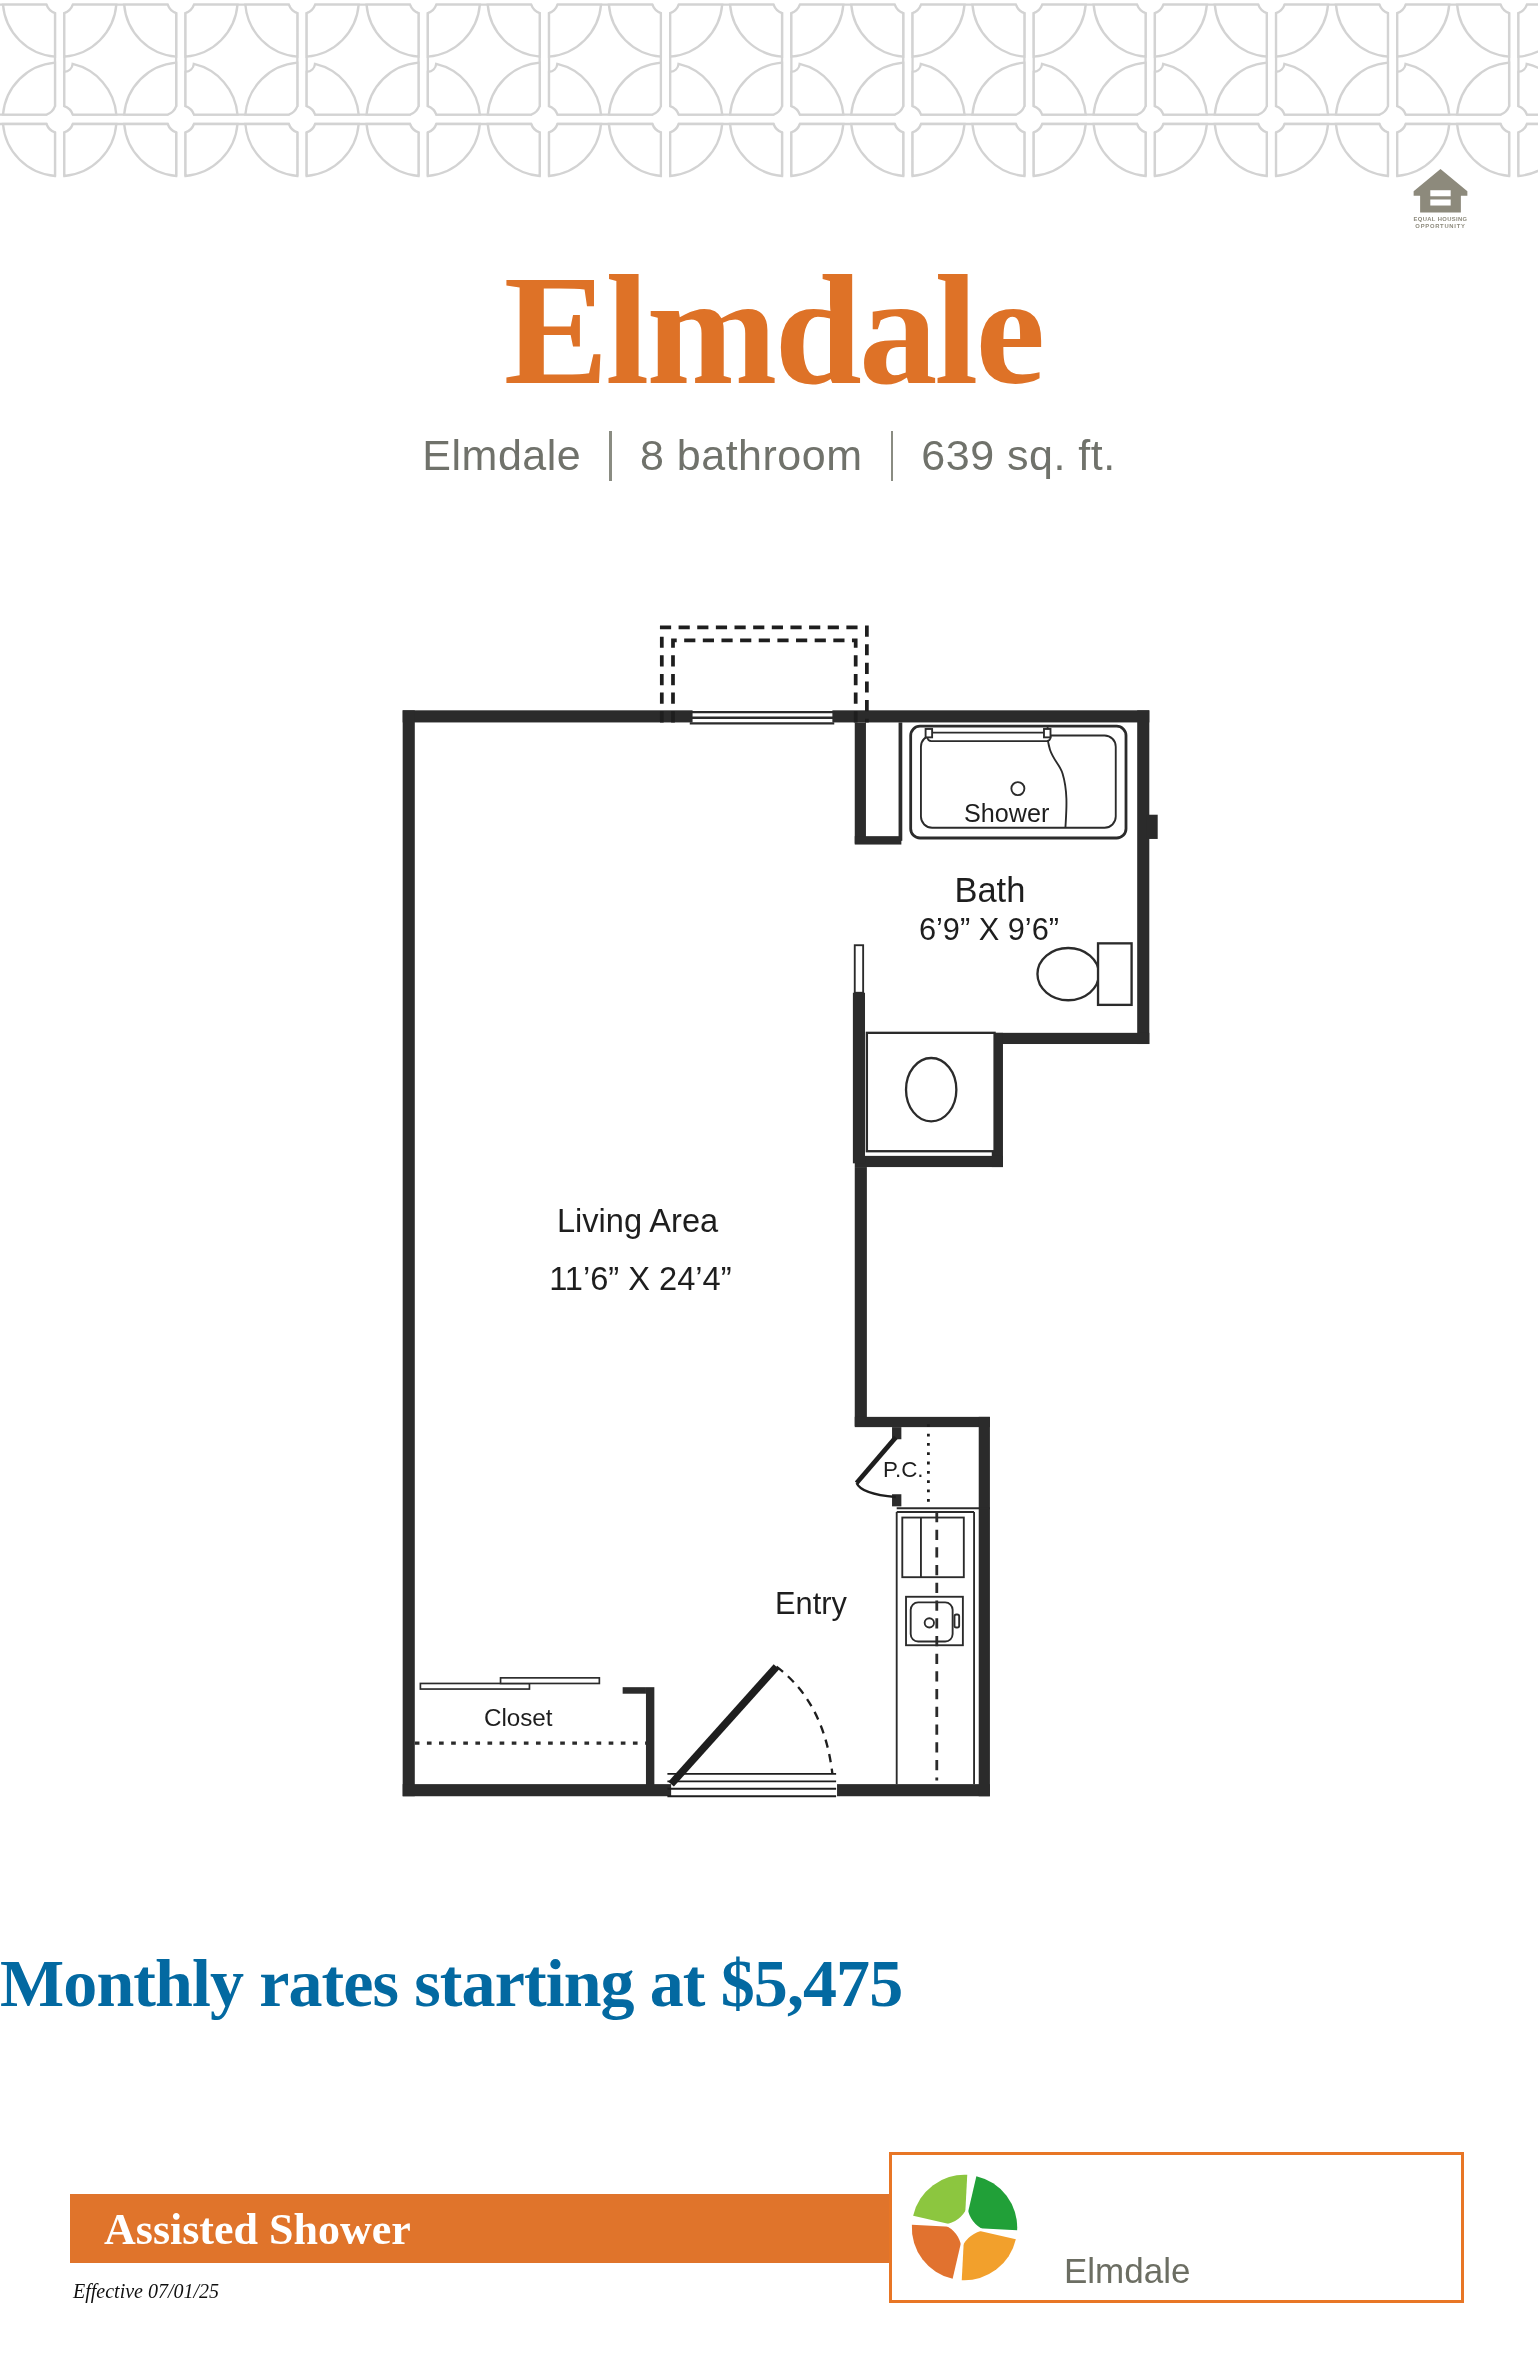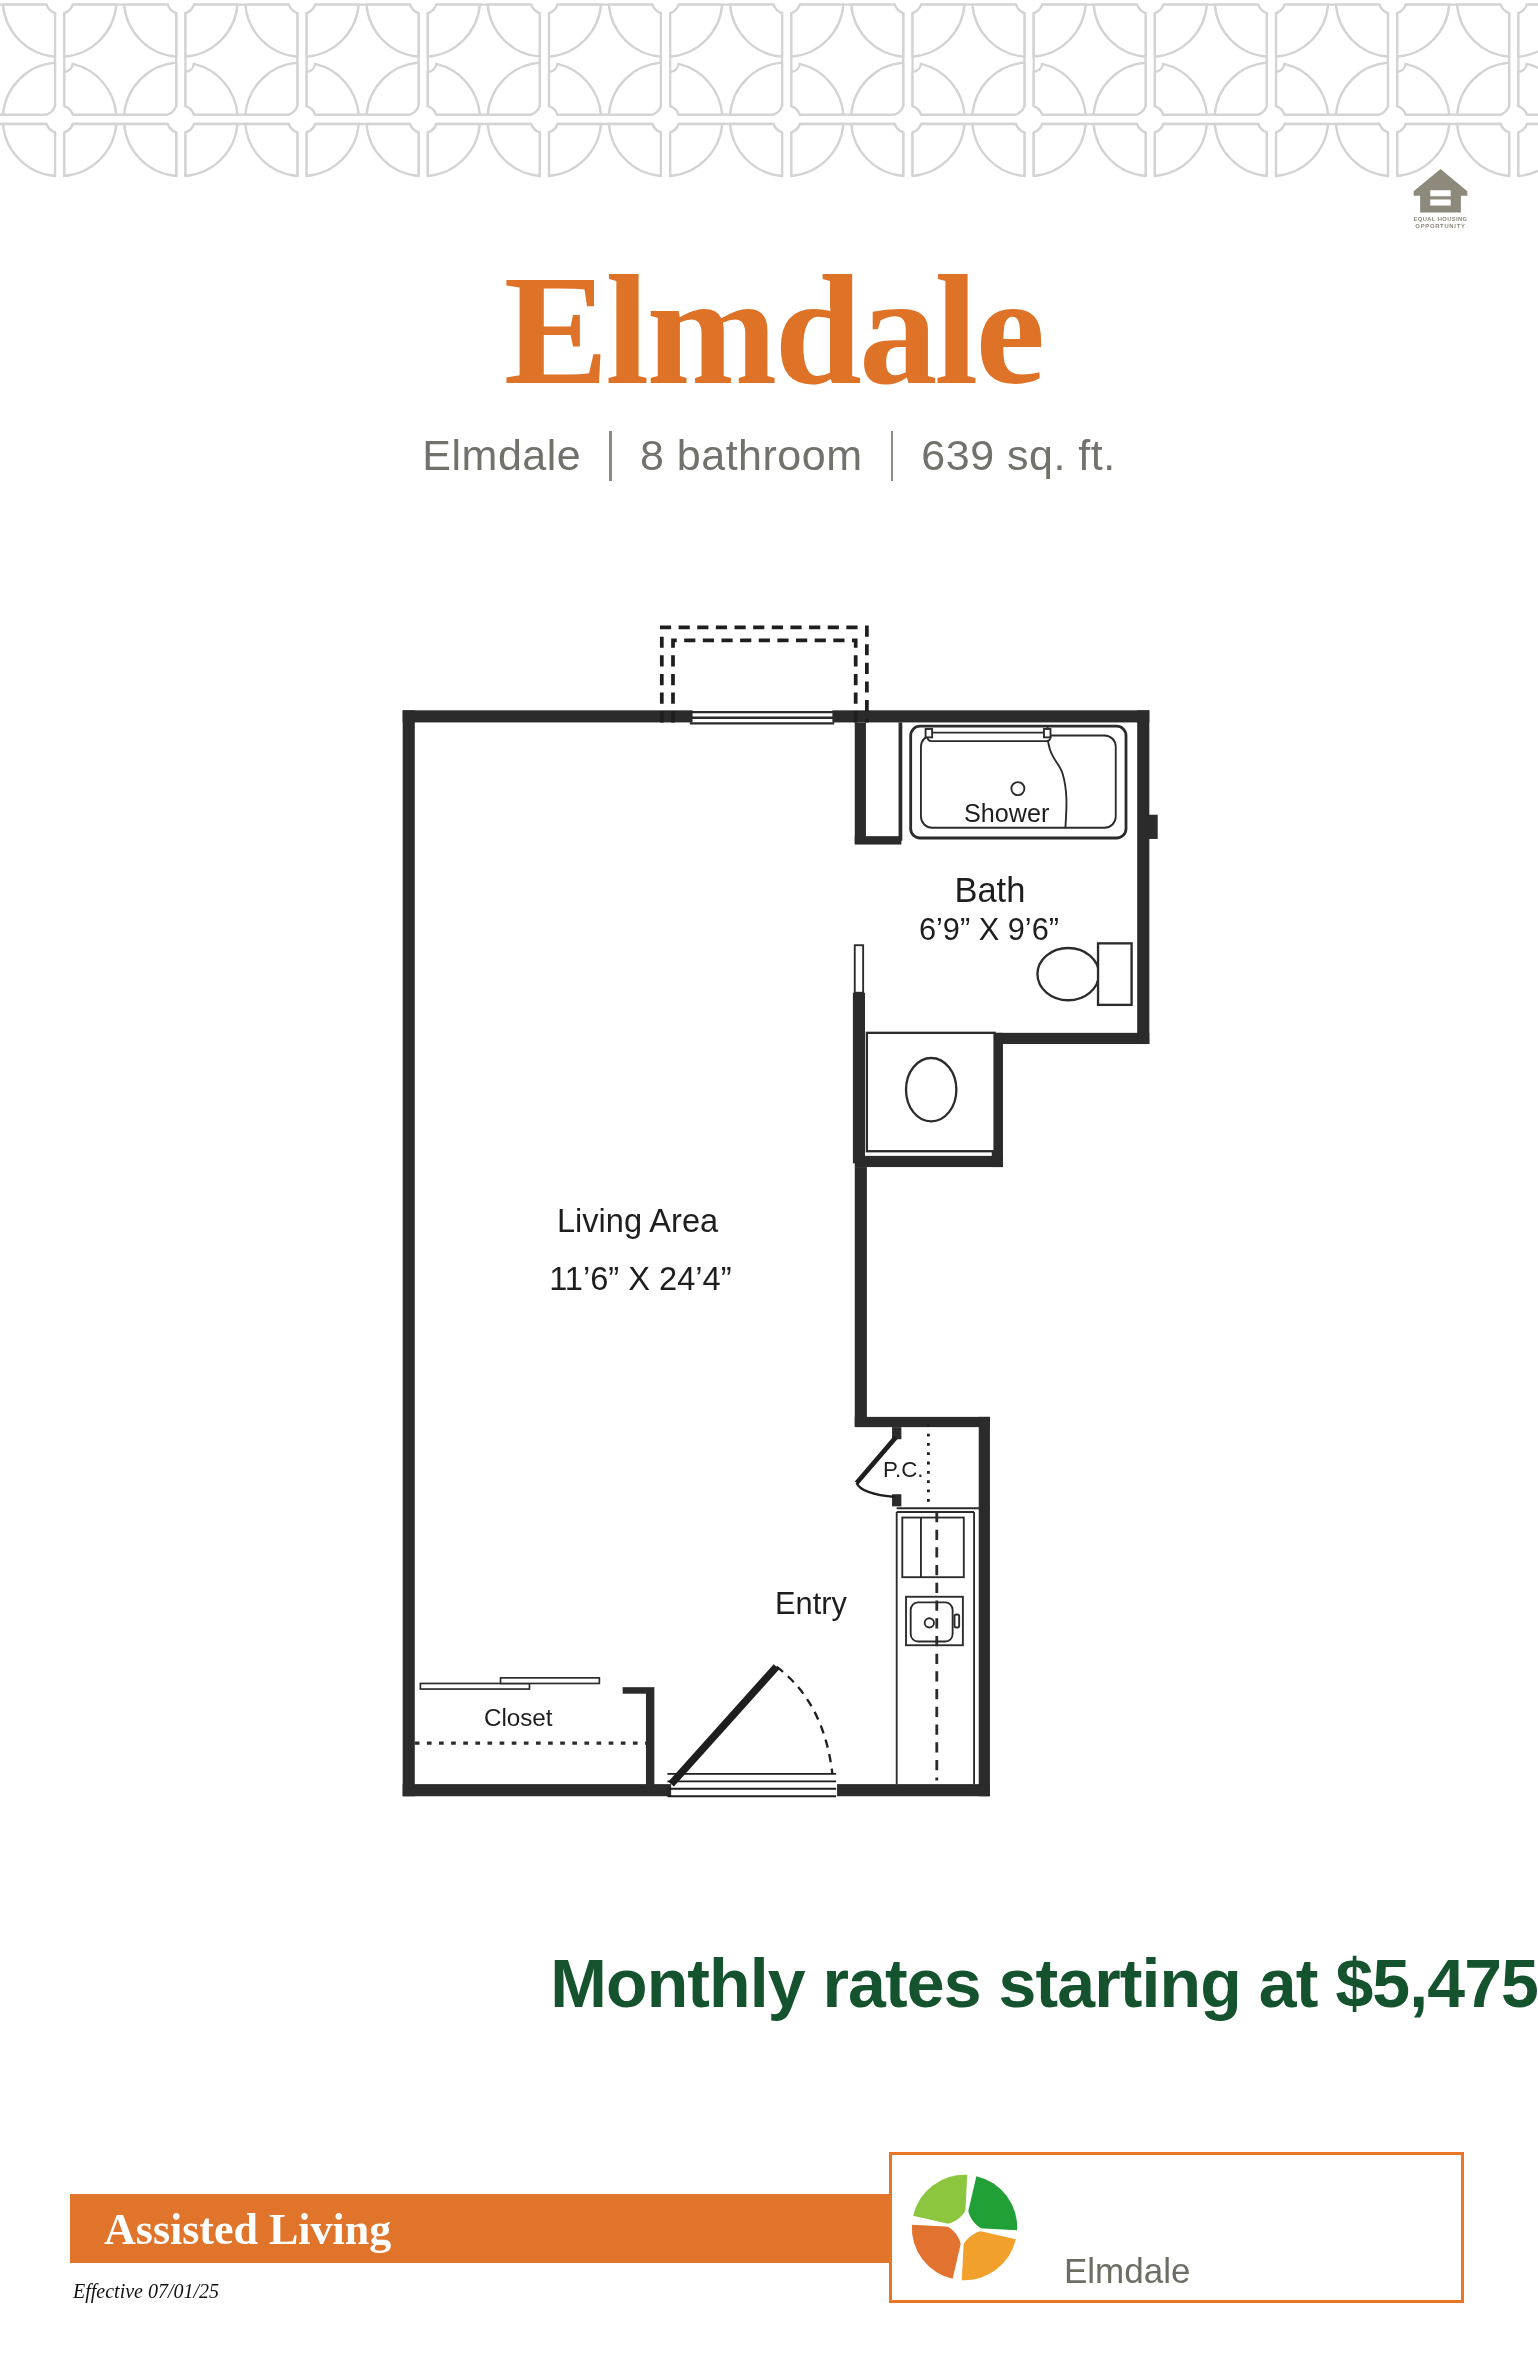--- a/index.html
+++ b/index.html
@@ -23,23 +23,23 @@
   }
   .subtitle .sep{
     display:inline-block;width:2.8px;height:50px;background:#8a8c82;
     margin:0 28px;vertical-align:-11.2px;
   }
   
   #plan{position:absolute;left:0;top:0;width:1538px;height:2377px;}
   #plan text{font-family:"Liberation Sans",sans-serif;fill:#1e1e1e;}
   
   .rates{
-    position:absolute;left:0;right:0;top:1944px;text-align:right;
-    font-family:Liberation Sans, sans-serif;font-weight:bold;
-    font-size:68px;color:#14532d;letter-spacing:-0.9px;
+    position:absolute;left:0;right:0;top:1944px;text-align:left;
+    font-family:Liberation Serif, serif;font-weight:bold;
+    font-size:68px;color:#0369a1;letter-spacing:-0.9px;
   }
   
   .band{
     position:absolute;left:70px;top:2194px;width:867px;height:69px;
     background:#E0742B;color:#ffffff;
     font-family:"Liberation Serif",serif;font-weight:bold;font-size:44px;
     line-height:71px;padding-left:34px;box-sizing:border-box;
   }
   .effective{
     position:absolute;left:73px;top:2280px;
@@ -395,21 +395,21 @@
   <text x="1062" y="968" font-size="37" text-anchor="middle">Bath</text>
   <text x="1061" y="1008" font-size="33" text-anchor="middle">6’9” X 9’6”</text>
   <text x="1080" y="882" font-size="27" text-anchor="middle">Shower</text>
   <text x="870" y="1732" font-size="33" text-anchor="middle">Entry</text>
   <text x="969" y="1585" font-size="24" text-anchor="middle">P.C.</text>
   <text x="556" y="1852" font-size="26" text-anchor="middle">Closet</text>
 </svg>
 
 <div class="rates">Monthly rates starting at $5,475</div>
 
-<div class="band">Assisted Living</div>
+<div class="band">Assisted Shower</div>
 <div class="effective">Effective 07/01/25</div>
 
 <div class="brand-box">
   <svg class="brand-mark" viewBox="-70 -70 140 140" xmlns="http://www.w3.org/2000/svg">
     <path d="M0 0 L13.95 -60.41 A62 62 0 0 1 61.92 3.24 Z" fill="#21A038"></path>
     <path d="M0 0 L60.41 13.95 A62 62 0 0 1 -3.24 61.92 Z" fill="#F2A02C"></path>
     <path d="M0 0 L-13.95 60.41 A62 62 0 0 1 -61.92 -3.24 Z" fill="#E1722F"></path>
     <path d="M0 0 L-60.41 -13.95 A62 62 0 0 1 3.24 -61.92 Z" fill="#8CC63F"></path>
     <path d="M3.34 -23.77 Q6.39 -4.81 23.77 3.34 Q4.81 6.39 -3.34 23.77 Q-6.39 4.81 -23.77 -3.34 Q-4.81 -6.39 3.34 -23.77 Z" fill="#ffffff"></path>
   </svg>

